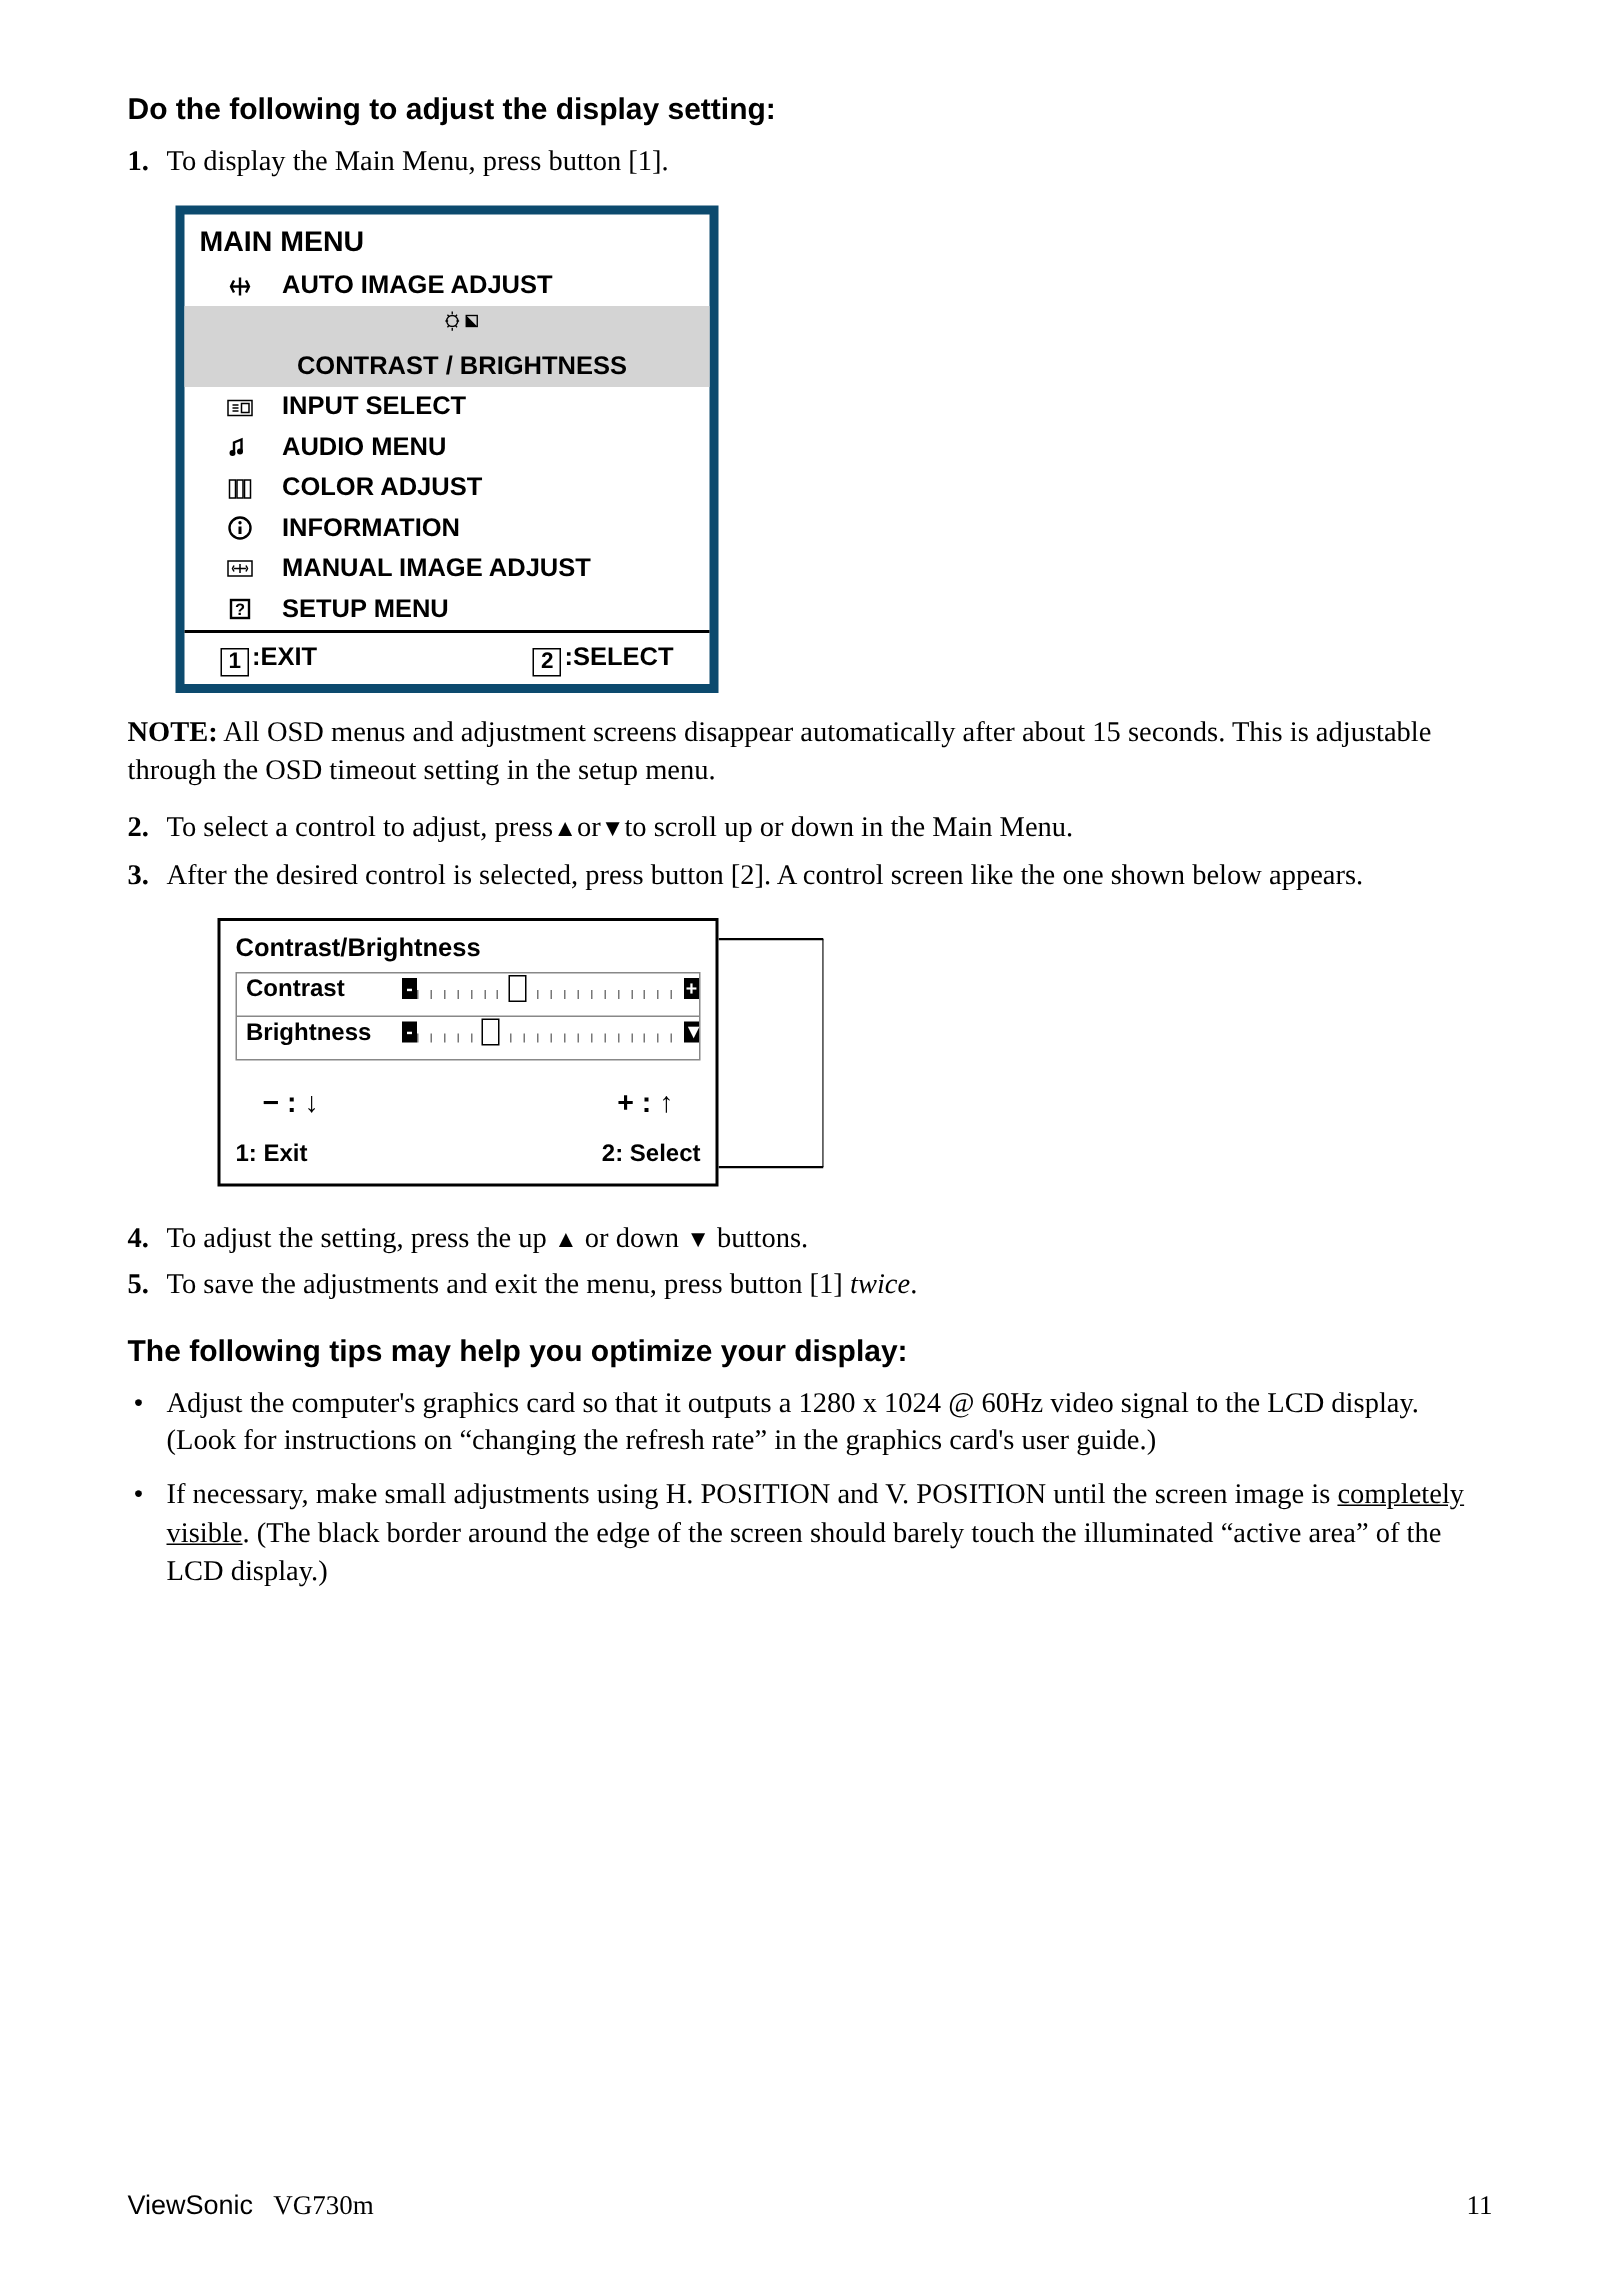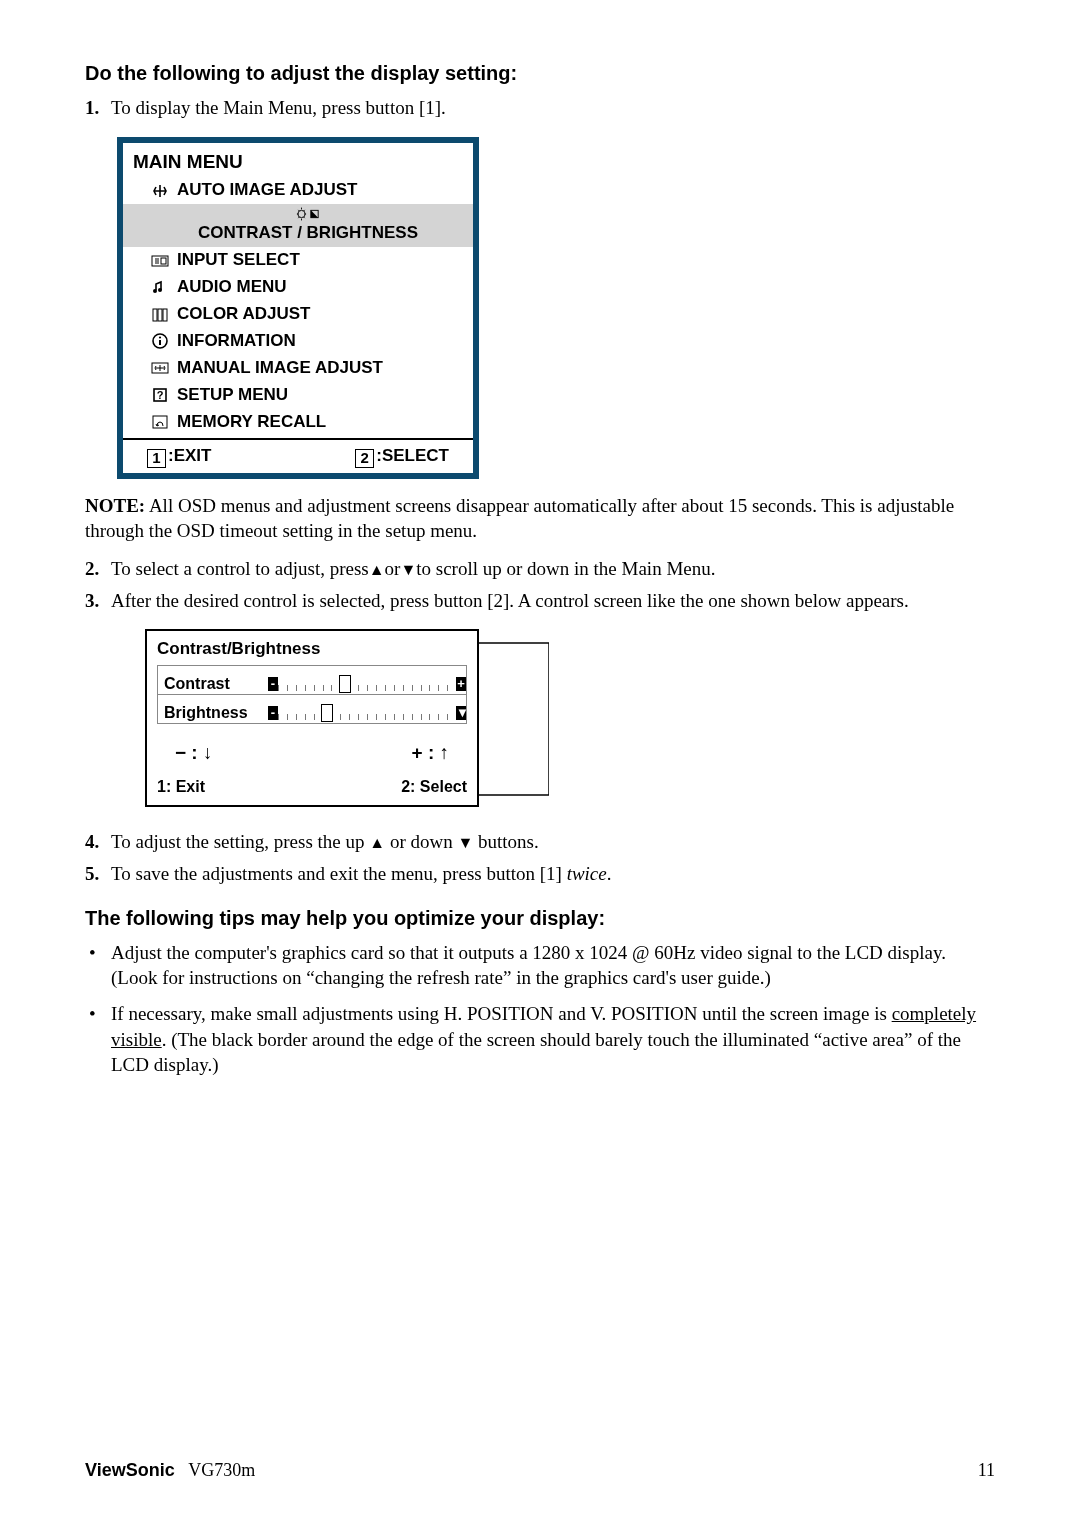--- a/index.html
+++ b/index.html
@@ -28,21 +28,21 @@
   
   .menu-box {
     border: 6px solid #0c4a6e;
     width: 350px;
     margin: 16px 0 14px 32px;
     font-family: Arial, Helvetica, sans-serif;
     font-weight: bold;
     font-size: 17px;
   }
   .menu-title { padding: 6px 10px 3px 10px; font-size: 19px; }
-  .menu-item { display: flex; align-items: center; padding: 2px 0 2px 20px; }
+  .menu-item { display: flex; align-items: center; padding: 2px 0 2px 20px; gap: 11px; }
   .menu-item.selected { background: #d4d4d4; flex-direction: column; }
   .menu-item .icon-slot { width: 34px; display: flex; justify-content: center; align-items: center; }
   .menu-foot { border-top: 2px solid #000; padding: 5px 24px; display: flex; justify-content: space-between; }
   .kbox {
     display: inline-block; border: 1.5px solid #000; width: 17px; height: 17px; text-align: center;
     line-height: 16px; font-size: 15px; margin-right: 2px; vertical-align: -2px; font-weight: bold;
   }
 
   
   .mi { width: 20px; height: 18px; }
@@ -52,21 +52,21 @@
   .cb-box {
     border: 2px solid #000;
     width: 330px;
     font-family: Arial, Helvetica, sans-serif;
     font-weight: bold;
     font-size: 16px;
     margin-left: 60px;
   }
   .cb-title { padding: 7px 10px 0 10px; font-size: 17px; }
   .cb-grid { border: 1px solid #888; margin: 4px 10px 6px 10px; }
-  .cb-row2 { display: flex; align-items: flex-end; border-top: 1px solid #888; height: 28px; }
+  .cb-row2 { display: flex; align-items: flex-start; border-top: 1px solid #888; height: 28px; }
   .cb-row2:first-child { border-top: none; }
   .cb-label { width: 104px; padding-left: 6px; }
   .slider {
     flex: 1; height: 20px; position: relative; display:flex; align-items:center;
   }
   .slider .bar { height:14px; flex:1; background:#fff; border:none; position:relative; }
   .slider .ticks { position:absolute; left:0; right:0; bottom:0; height:6px; display:flex; }
   .slider .ticks span{ flex:1; border-left:1px solid #777; }
   .slider .handle{
     position:absolute; top:-2px; width:10px; height:16px; background:#fff; border:1px solid #000;
@@ -76,21 +76,21 @@
   .cb-note-col { flex:1; padding-left: 56px; font-family: Arial, Helvetica, sans-serif; font-size: 15.5px; line-height:1.3; text-align: justify;}
 
   .bullet-row { display:flex; margin-bottom:10px; }
   .bullet-dot { width:22px; padding-left:4px; }
   .bullet-txt { flex:1; }
 
   .underline { text-decoration: underline; }
   .arrow { font-size:16px; }
 
   .footer { position:absolute; bottom:45px; left:85px; right:85px; display:flex; justify-content:space-between; font-size:18px; }
-  .footer .brand { font-family: Arial, Helvetica, sans-serif; font-weight:bold; }
+  .footer .brand { font-family: Arial, Helvetica, sans-serif; font-weight:normal; }
 </style>
 </head>
 <body>
 
 <div class="h3">Do the following to adjust the display setting:</div>
 
 <div class="li-row">
   <div class="li-num">1.</div>
   <div class="li-txt">To display the Main Menu, press button [1].</div>
 </div>
@@ -178,30 +178,20 @@
   <div class="menu-item">
     <span class="icon-slot">
       <svg class="mi" viewBox="0 0 20 18">
           <rect x="4" y="3" width="12" height="12" stroke="#000" fill="none" stroke-width="1.6"></rect>
           <text x="10" y="13" text-anchor="middle" font-size="11" font-family="Arial" font-weight="bold">?</text>
         </svg>
     </span>
     <span>SETUP MENU</span>
   </div>
 
-  <div class="menu-item" style="padding-bottom:4px;">
-    <span class="icon-slot">
-      <svg class="mi" viewBox="0 0 20 18">
-          <rect x="3" y="3" width="14" height="12" stroke="#000" fill="none"></rect>
-          <path d="M7 13 a3 4 0 1 1 6 0" stroke="#000" fill="none"></path>
-          <path d="M6 11 l1 2 2 -1" stroke="#000" fill="none"></path>
-        </svg>
-    </span>
-    <span>MEMORY RECALL</span>
-  </div>
 
   <div class="menu-foot">
     <span>
       <span class="kbox">1</span><span>:EXIT</span>
     </span>
     <span>
       <span class="kbox">2</span><span>:SELECT</span>
     </span>
   </div>
 </div>

